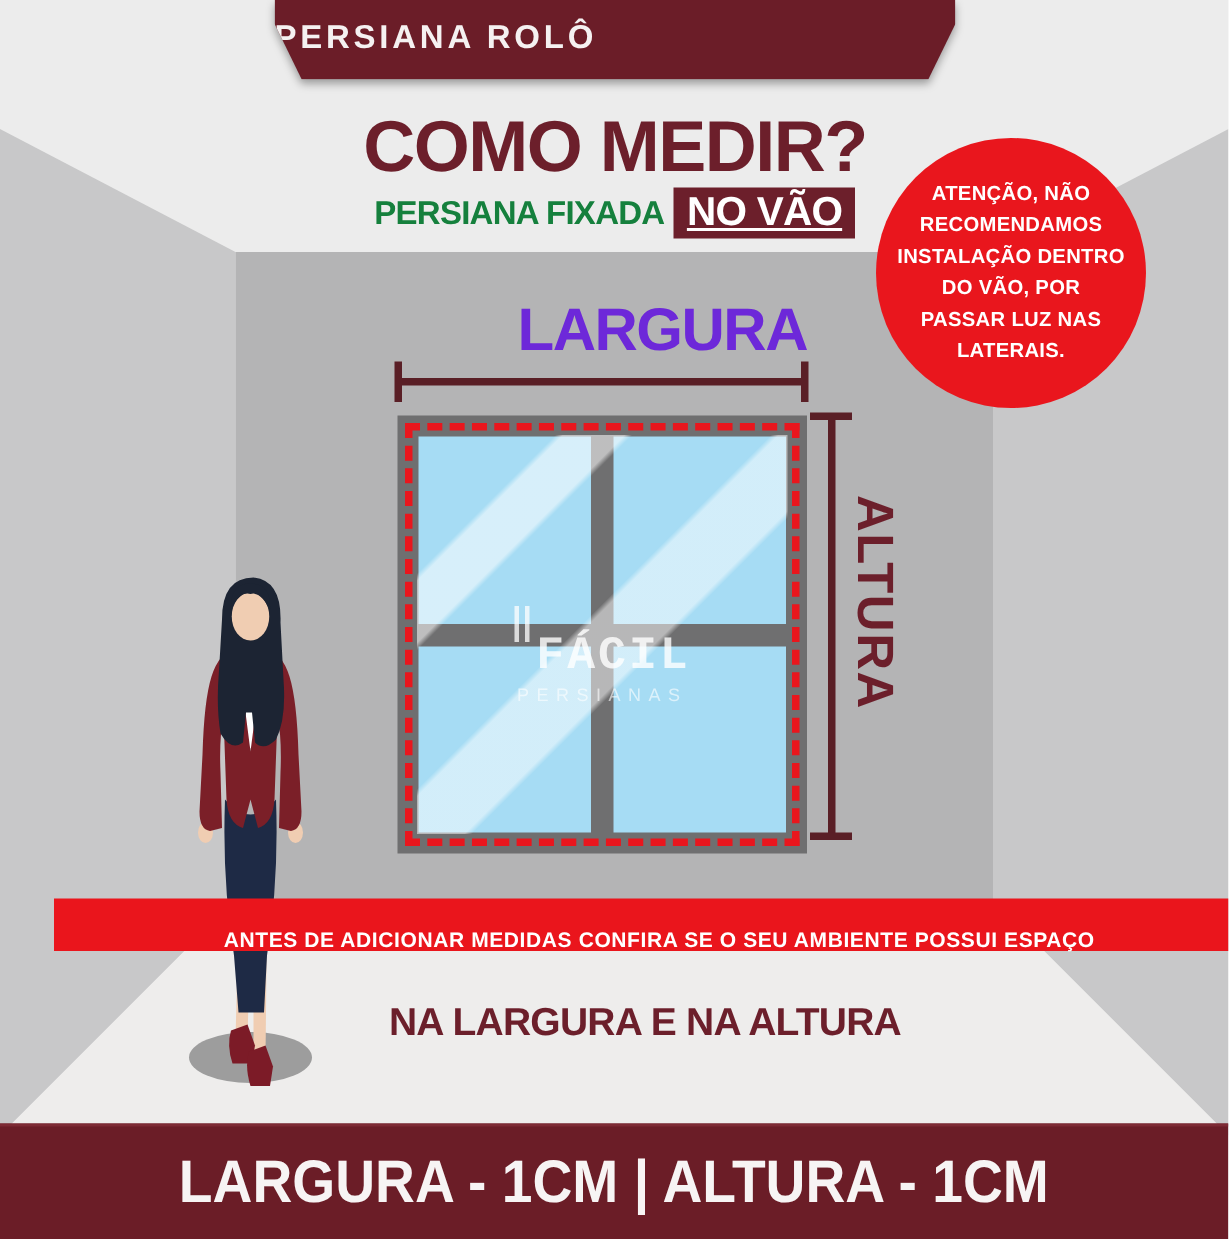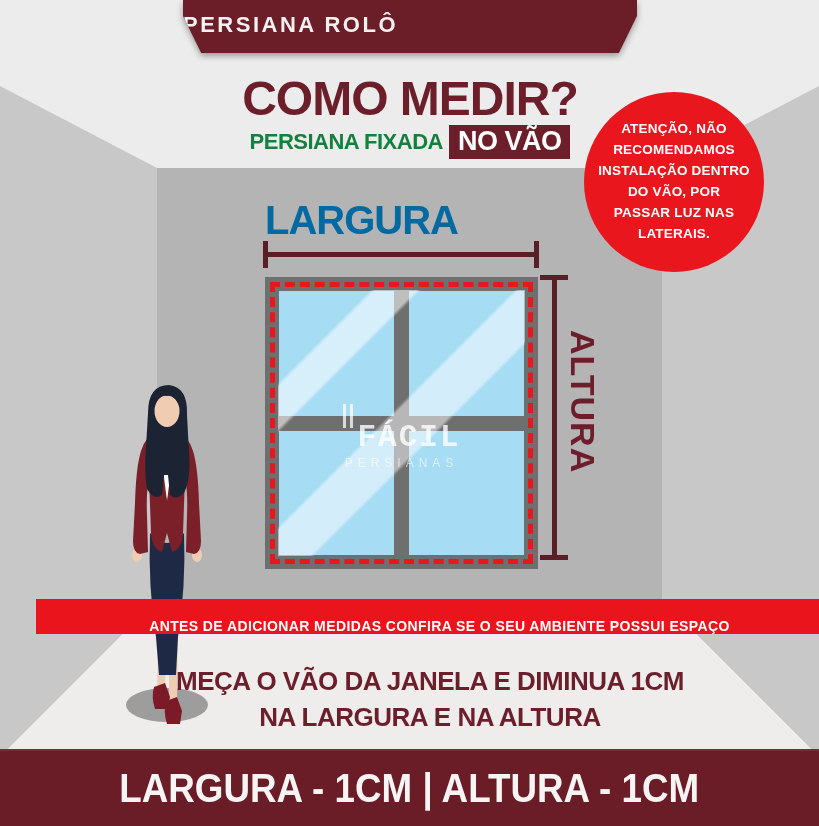--- a/index.html
+++ b/index.html
@@ -24,21 +24,21 @@
 
   
   .headline{position:absolute;left:185px;top:74px;width:450px;text-align:center;}
   .headline .title{
     color:#6c1f2b;font-size:48px;font-weight:800;letter-spacing:-1px;line-height:1.05;
   }
   .headline .subtitle{margin-top:1px;display:flex;align-items:center;justify-content:center;gap:6px;}
   .headline .subtitle .plain{color:#15803d;font-size:22px;font-weight:800;letter-spacing:-0.5px;}
   .headline .subtitle .hl{
     background:#6c1f2b;color:#ffffff;font-size:27px;font-weight:800;
-    padding:1px 9px 2px 9px;letter-spacing:-0.5px;
+    padding:1px 9px 2px 9px;letter-spacing:-0.5px;text-decoration:underline;
   }
 
   
   .attention{
     position:absolute;left:584px;top:92px;width:180px;height:180px;border-radius:50%;
     background:#e9161d;display:flex;align-items:center;justify-content:flex-start;
     text-align:center;box-sizing:border-box;padding:20px 14px;
   }
   .attention .txt{color:#ffffff;font-size:13.5px;font-weight:700;line-height:1.55;letter-spacing:.2px;}
 
@@ -65,22 +65,22 @@
   .wm-sub{font-size:12px;letter-spacing:5px;color:rgba(255,255,255,.6);margin-top:1px;}
 
   .meas{background:#5a1f26;}
   .largura-line{left:266px;top:252px;width:270px;height:5px;}
   .cap-v{width:5px;height:27px;top:241px;}
   .cap-v.l{left:263px;} .cap-v.r{left:534px;}
   .altura-line{left:552px;top:277px;width:5px;height:283px;}
   .cap-h{width:28px;height:5px;left:540px;}
   .cap-h.t{top:275px;} .cap-h.b{top:555px;}
 
-  .largura-label{left:265px;top:198px;width:273px;text-align:left;
-    color:#0369a1;font-size:40px;font-weight:800;letter-spacing:-1px;}
+  .largura-label{left:265px;top:198px;width:273px;text-align:right;
+    color:#6d28d9;font-size:40px;font-weight:800;letter-spacing:-1px;}
   .altura-label{left:563px;top:330px;writing-mode:vertical-rl;
     color:#6c1f2b;font-size:34px;font-weight:800;letter-spacing:1px;}
 
   
   .woman{position:absolute;left:112px;top:383px;width:110px;height:345px;}
 
   
   .warn{
     position:absolute;left:36px;top:599px;width:807px;height:35px;background:#ea151c;
     display:flex;align-items:flex-end;justify-content:center;
@@ -169,21 +169,20 @@
     </div>
   </div>
 
   <div class="ribbon-wrap">
     <div class="ribbon">
       <span>PERSIANA ROLÔ</span>
     </div>
   </div>
 
   <div class="instruction">
-    <div>MEÇA O VÃO DA JANELA E DIMINUA 1CM</div>
     <div>NA LARGURA E NA ALTURA</div>
   </div>
 
   <div class="footer">
     <span class="txt">LARGURA - 1CM | ALTURA - 1CM</span>
   </div>
 
 </div>
 
 </body></html>

